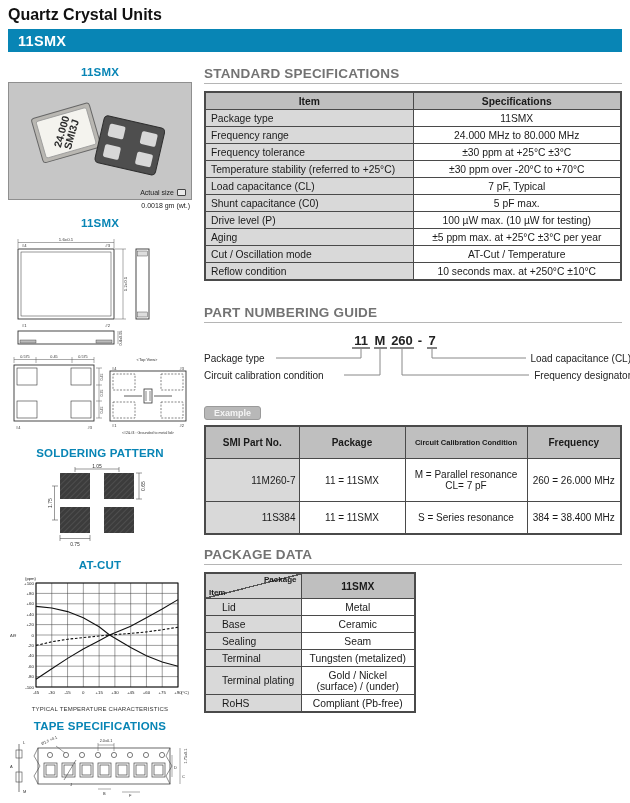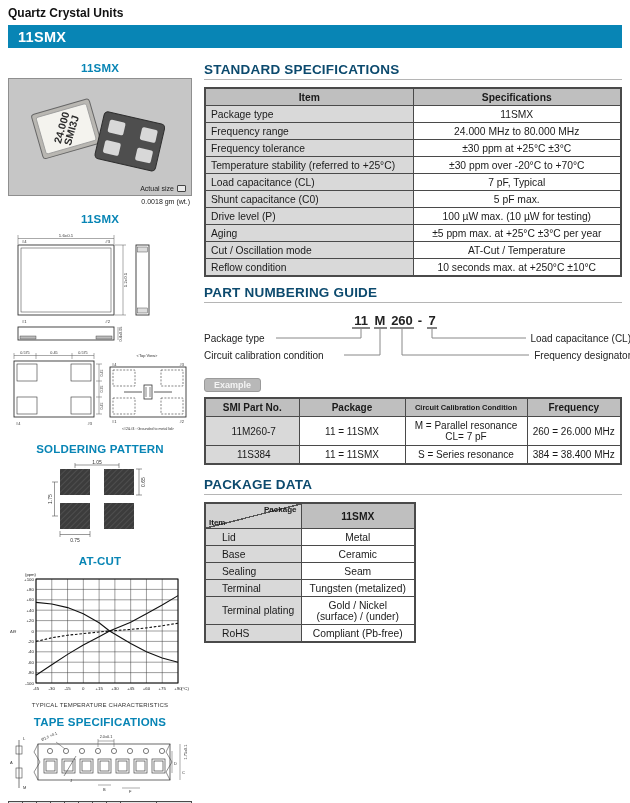--- a/index.html
+++ b/index.html
@@ -1,40 +1,40 @@
 <!DOCTYPE html>
 <html><head>
 <meta charset="utf-8">
 <style>
   html,body{margin:0;padding:0;}
   body{width:630px;height:803px;background:#fff;font-family:"Liberation Sans",sans-serif;color:#1a1a1a;overflow:hidden;}
   .page{padding:4px 8px 0 8px;}
-  .doc-title{font-size:12px;font-weight:bold;margin:2px 0 5px 0;color:#111;}
+  .doc-title{font-size:16px;font-weight:bold;margin:2px 0 5px 0;color:#111;}
   .banner{background:#0885b5;color:#fff;font-weight:bold;font-size:14.5px;padding:4px 10px 3px 10px;letter-spacing:.3px;}
   .content{display:flex;gap:12px;margin-top:14px;}
   .left{width:184px;flex:none;}
   .right{flex:1;min-width:0;}
   .sec-title{color:#0885b5;font-weight:bold;font-size:11.5px;text-align:center;margin:8px 0 4px 0;letter-spacing:.2px;}
-  .heading{color:#0c4a6e;font-weight:bold;font-size:13.5px;border-bottom:1px solid #b5b5b5;padding-bottom:2px;margin:0 0 7px 0;letter-spacing:.2px;}
+  .heading{color:#737373;font-weight:bold;font-size:13.5px;border-bottom:1px solid #b5b5b5;padding-bottom:2px;margin:0 0 7px 0;letter-spacing:.2px;}
   .photo-box{position:relative;width:182px;height:116px;background:#c6c6c6;border:1px solid #8f8f8f;}
   .actual-size{position:absolute;right:5px;bottom:3px;font-size:7px;color:#222;display:flex;align-items:center;gap:3px;}
   .chip-ico{display:inline-block;width:7px;height:5px;background:#e9e9e9;border:1px solid #444;border-radius:1px;}
   .weight{font-size:7px;text-align:right;width:182px;margin-top:2px;color:#222;}
   table{border-collapse:collapse;}
   .spec-table{width:100%;font-size:10.3px;border:2px solid #4a4a4a;table-layout:fixed;}
   .spec-table th,.spec-table td{border:1px solid #4a4a4a;padding:2.5px 5px;}
   .spec-table th{background:#bfbfbf;font-weight:bold;text-align:center;}
   .spec-table td.it{background:#d9d9d9;text-align:left;}
   .spec-table td.vl{background:#fff;text-align:center;}
-  .pn-badge{display:inline-block;background:#b8b8b8;border:1px solid #9a9a9a;color:#f4f4f4;font-size:9px;font-weight:bold;padding:1px 9px;border-radius:3px;margin:8px 0 5px 0;}
+  .pn-badge{display:inline-block;background:#b8b8b8;border:1px solid #9a9a9a;color:#f4f4f4;font-size:9px;font-weight:bold;padding:1px 9px;border-radius:3px;margin:16px 0 5px 0;}
   .ex-table{width:100%;font-size:10px;border:2px solid #4a4a4a;table-layout:fixed;}
-  .ex-table th,.ex-table td{border:1px solid #4a4a4a;padding:3px 3px;text-align:center;}
+  .ex-table th,.ex-table td{border:1px solid #4a4a4a;padding:10px 3px;text-align:center;}
   .ex-table th{background:#bfbfbf;}
   .ex-table th.small{font-size:7.5px;}
-  .ex-table td.part{background:#d9d9d9;text-align:center;padding-left:6px;}
+  .ex-table td.part{background:#d9d9d9;text-align:right;padding-left:6px;}
   .pkg-table{width:212px;font-size:10.3px;border:2px solid #4a4a4a;table-layout:fixed;}
   .pkg-table th,.pkg-table td{border:1px solid #4a4a4a;padding:2.5px 5px;}
   .pkg-table .corner{background:#d2d2d2 linear-gradient(to bottom right,rgba(0,0,0,0) calc(50% - .7px),#555 calc(50% - .7px),#555 calc(50% + .7px),rgba(0,0,0,0) calc(50% + .7px));position:relative;height:24px;padding:0;}
   .corner .c-top{position:absolute;top:1px;right:4px;font-size:8px;font-weight:bold;}
   .corner .c-bot{position:absolute;bottom:1px;left:3px;font-size:8px;font-weight:bold;}
   .pkg-table th.colh{background:#bfbfbf;text-align:center;font-weight:bold;}
   .pkg-table td.it{background:#d9d9d9;text-align:left;padding-left:16px;}
   .pkg-table td.vl{text-align:center;}
   .chart-caption{width:184px;text-align:center;font-size:6px;color:#333;margin-top:1px;letter-spacing:.2px;}
   .tape-table{width:184px;font-size:6px;border:1.5px solid #4a4a4a;table-layout:fixed;margin-top:3px;}
@@ -367,21 +367,21 @@
               <td class="it">Cut / Oscillation mode</td>
               <td class="vl">AT-Cut / Temperature</td>
             </tr>
         <tr>
               <td class="it">Reflow condition</td>
               <td class="vl">10 seconds max. at +250°C ±10°C</td>
             </tr>
       </tbody>
         </table>
 
-      <div class="heading" style="margin-top:8px">PART NUMBERING GUIDE</div>
+      <div class="heading" style="margin-top:24px">PART NUMBERING GUIDE</div>
       <svg class="pn-diagram" width="427" height="56" viewBox="0 0 427 56">
         <text x="157" y="15" text-anchor="middle" font-size="13" font-weight="bold">11</text>
         <text x="176" y="15" text-anchor="middle" font-size="13" font-weight="bold">M</text>
         <text x="198" y="15" text-anchor="middle" font-size="13" font-weight="bold">260</text>
         <text x="216" y="15" text-anchor="middle" font-size="13" font-weight="bold">-</text>
         <text x="228" y="15" text-anchor="middle" font-size="13" font-weight="bold">7</text>
         <g stroke="#333" stroke-width="1.2">
           <line x1="148" y1="18" x2="166" y2="18"></line>
             <line x1="170" y1="18" x2="183" y2="18"></line>
           <line x1="186" y1="18" x2="210" y2="18"></line>

